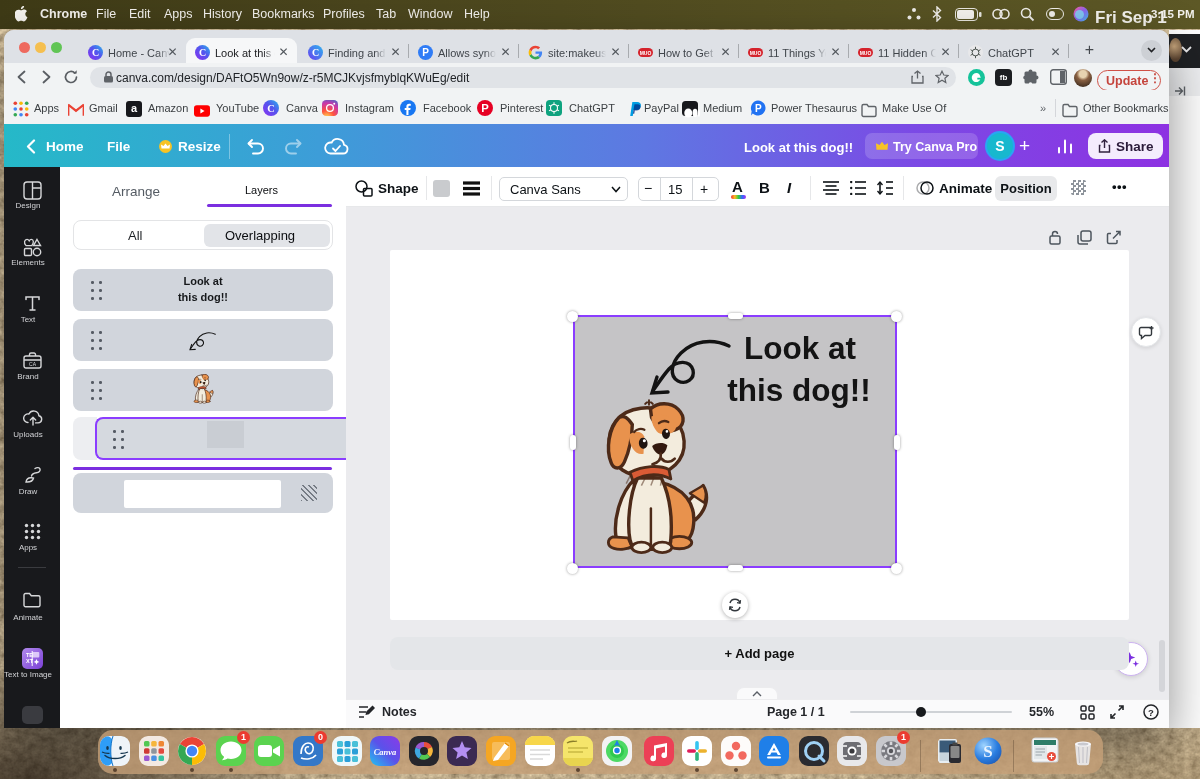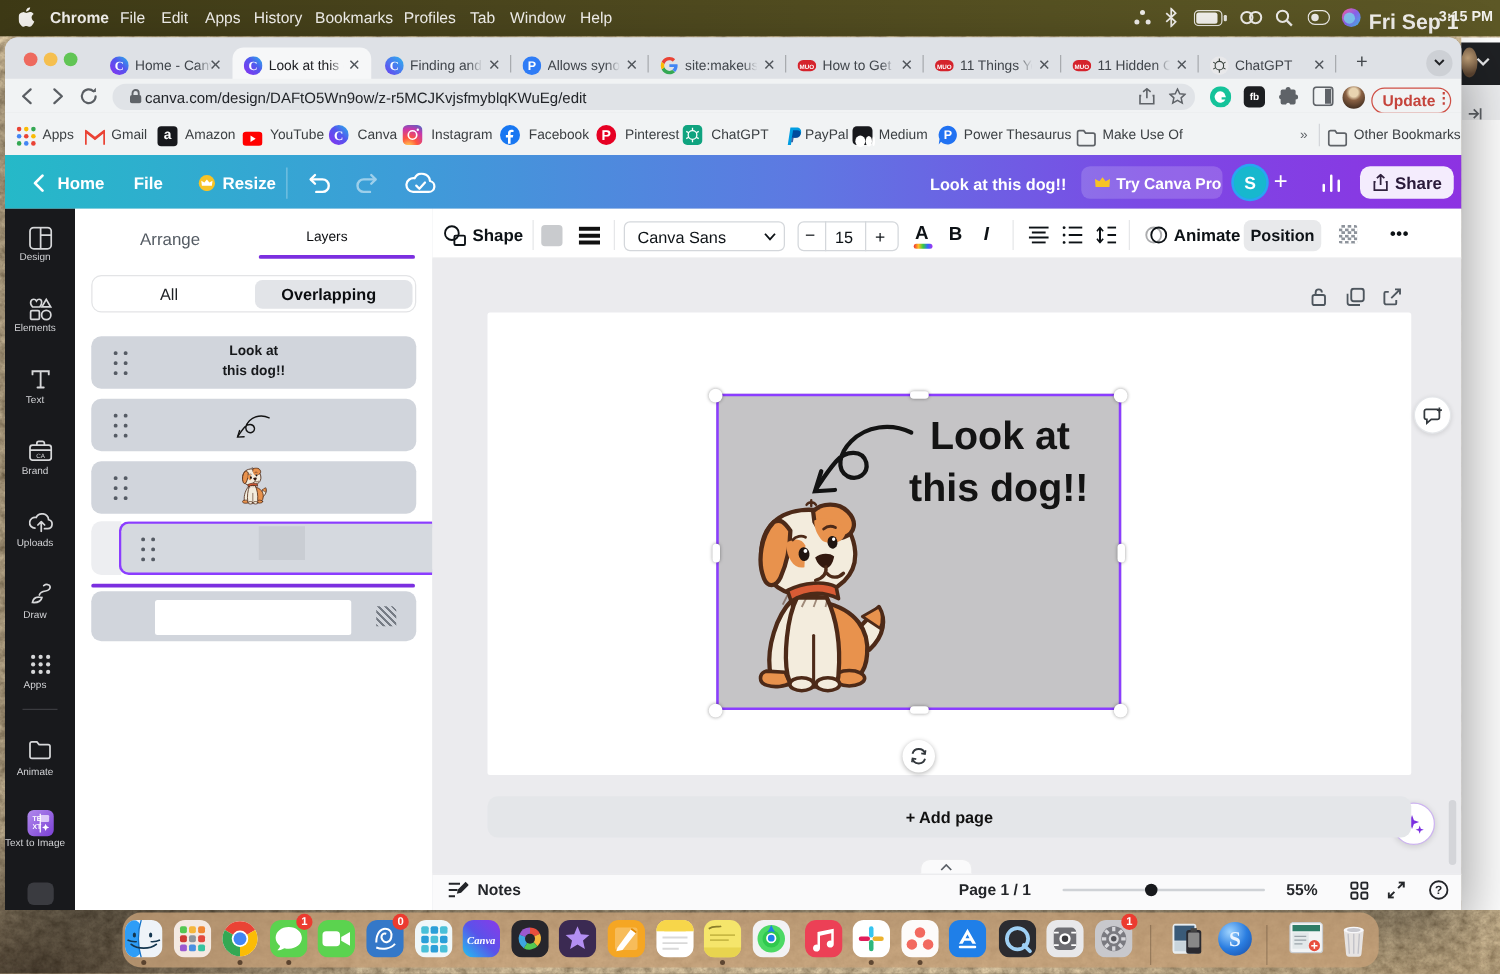--- a/index.html
+++ b/index.html
@@ -494,21 +494,21 @@
   </svg>
 <div class="sbi" style="top:670px">Text to Image</div>
 <div class="abs" style="left:22px;top:706px;width:21px;height:18px;border-radius:5px;background:#3a3b40"></div>
 <div id="panel" class="abs"></div>
 <div class="abs" style="left:112px;top:184px;font-size:13.5px;color:#545b63">Arrange</div>
 <div class="abs" style="left:245px;top:184px;font-size:11px;font-weight:400;color:#0b0d10">Layers</div>
 <div class="abs" style="left:207px;top:204px;width:125px;height:2.5px;background:#7b2fe0;border-radius:2px"></div>
 <div class="abs" style="left:73px;top:220px;width:260px;height:30px;border:1px solid #e3e4e6;border-radius:8px;background:#fff"></div>
 <div class="abs" style="left:204px;top:223.5px;width:125.5px;height:23px;background:#e2e4e8;border-radius:6px"></div>
 <div class="abs" style="left:128px;top:228px;font-size:13px;color:#1e2125">All</div>
-<div class="abs" style="left:225px;top:228px;font-size:13px;font-weight:700;color:#0b0d10">Overlapping</div>
+<div class="abs" style="left:225px;top:228px;font-size:13px;font-weight:400;color:#0b0d10">Overlapping</div>
 
 <div class="prow abs" style="top:268.5px"></div>
 <div class="prow abs" style="top:318.5px"></div>
 <div class="prow abs" style="top:368.5px"></div>
 <div class="abs" style="left:73px;top:417px;width:24px;height:43px;background:#edeef1;border-radius:8px 0 0 8px"></div>
 <div class="abs" style="left:95px;top:416.5px;width:251px;height:43.5px;background:#d5d9df;border:2px solid #8b3dff;border-right:none;border-radius:8px 0 0 8px"></div>
 <div class="abs" style="left:207px;top:421px;width:37px;height:27px;background:#c9cdd3"></div>
 <div class="abs" style="left:73px;top:466.5px;width:259px;height:3px;background:#7b2fe0;border-radius:2px"></div>
 <div class="prow abs" style="top:473px;height:40px"></div>
 <div class="abs" style="left:124px;top:479.5px;width:157px;height:28px;background:#fff;border-radius:2px"></div>

